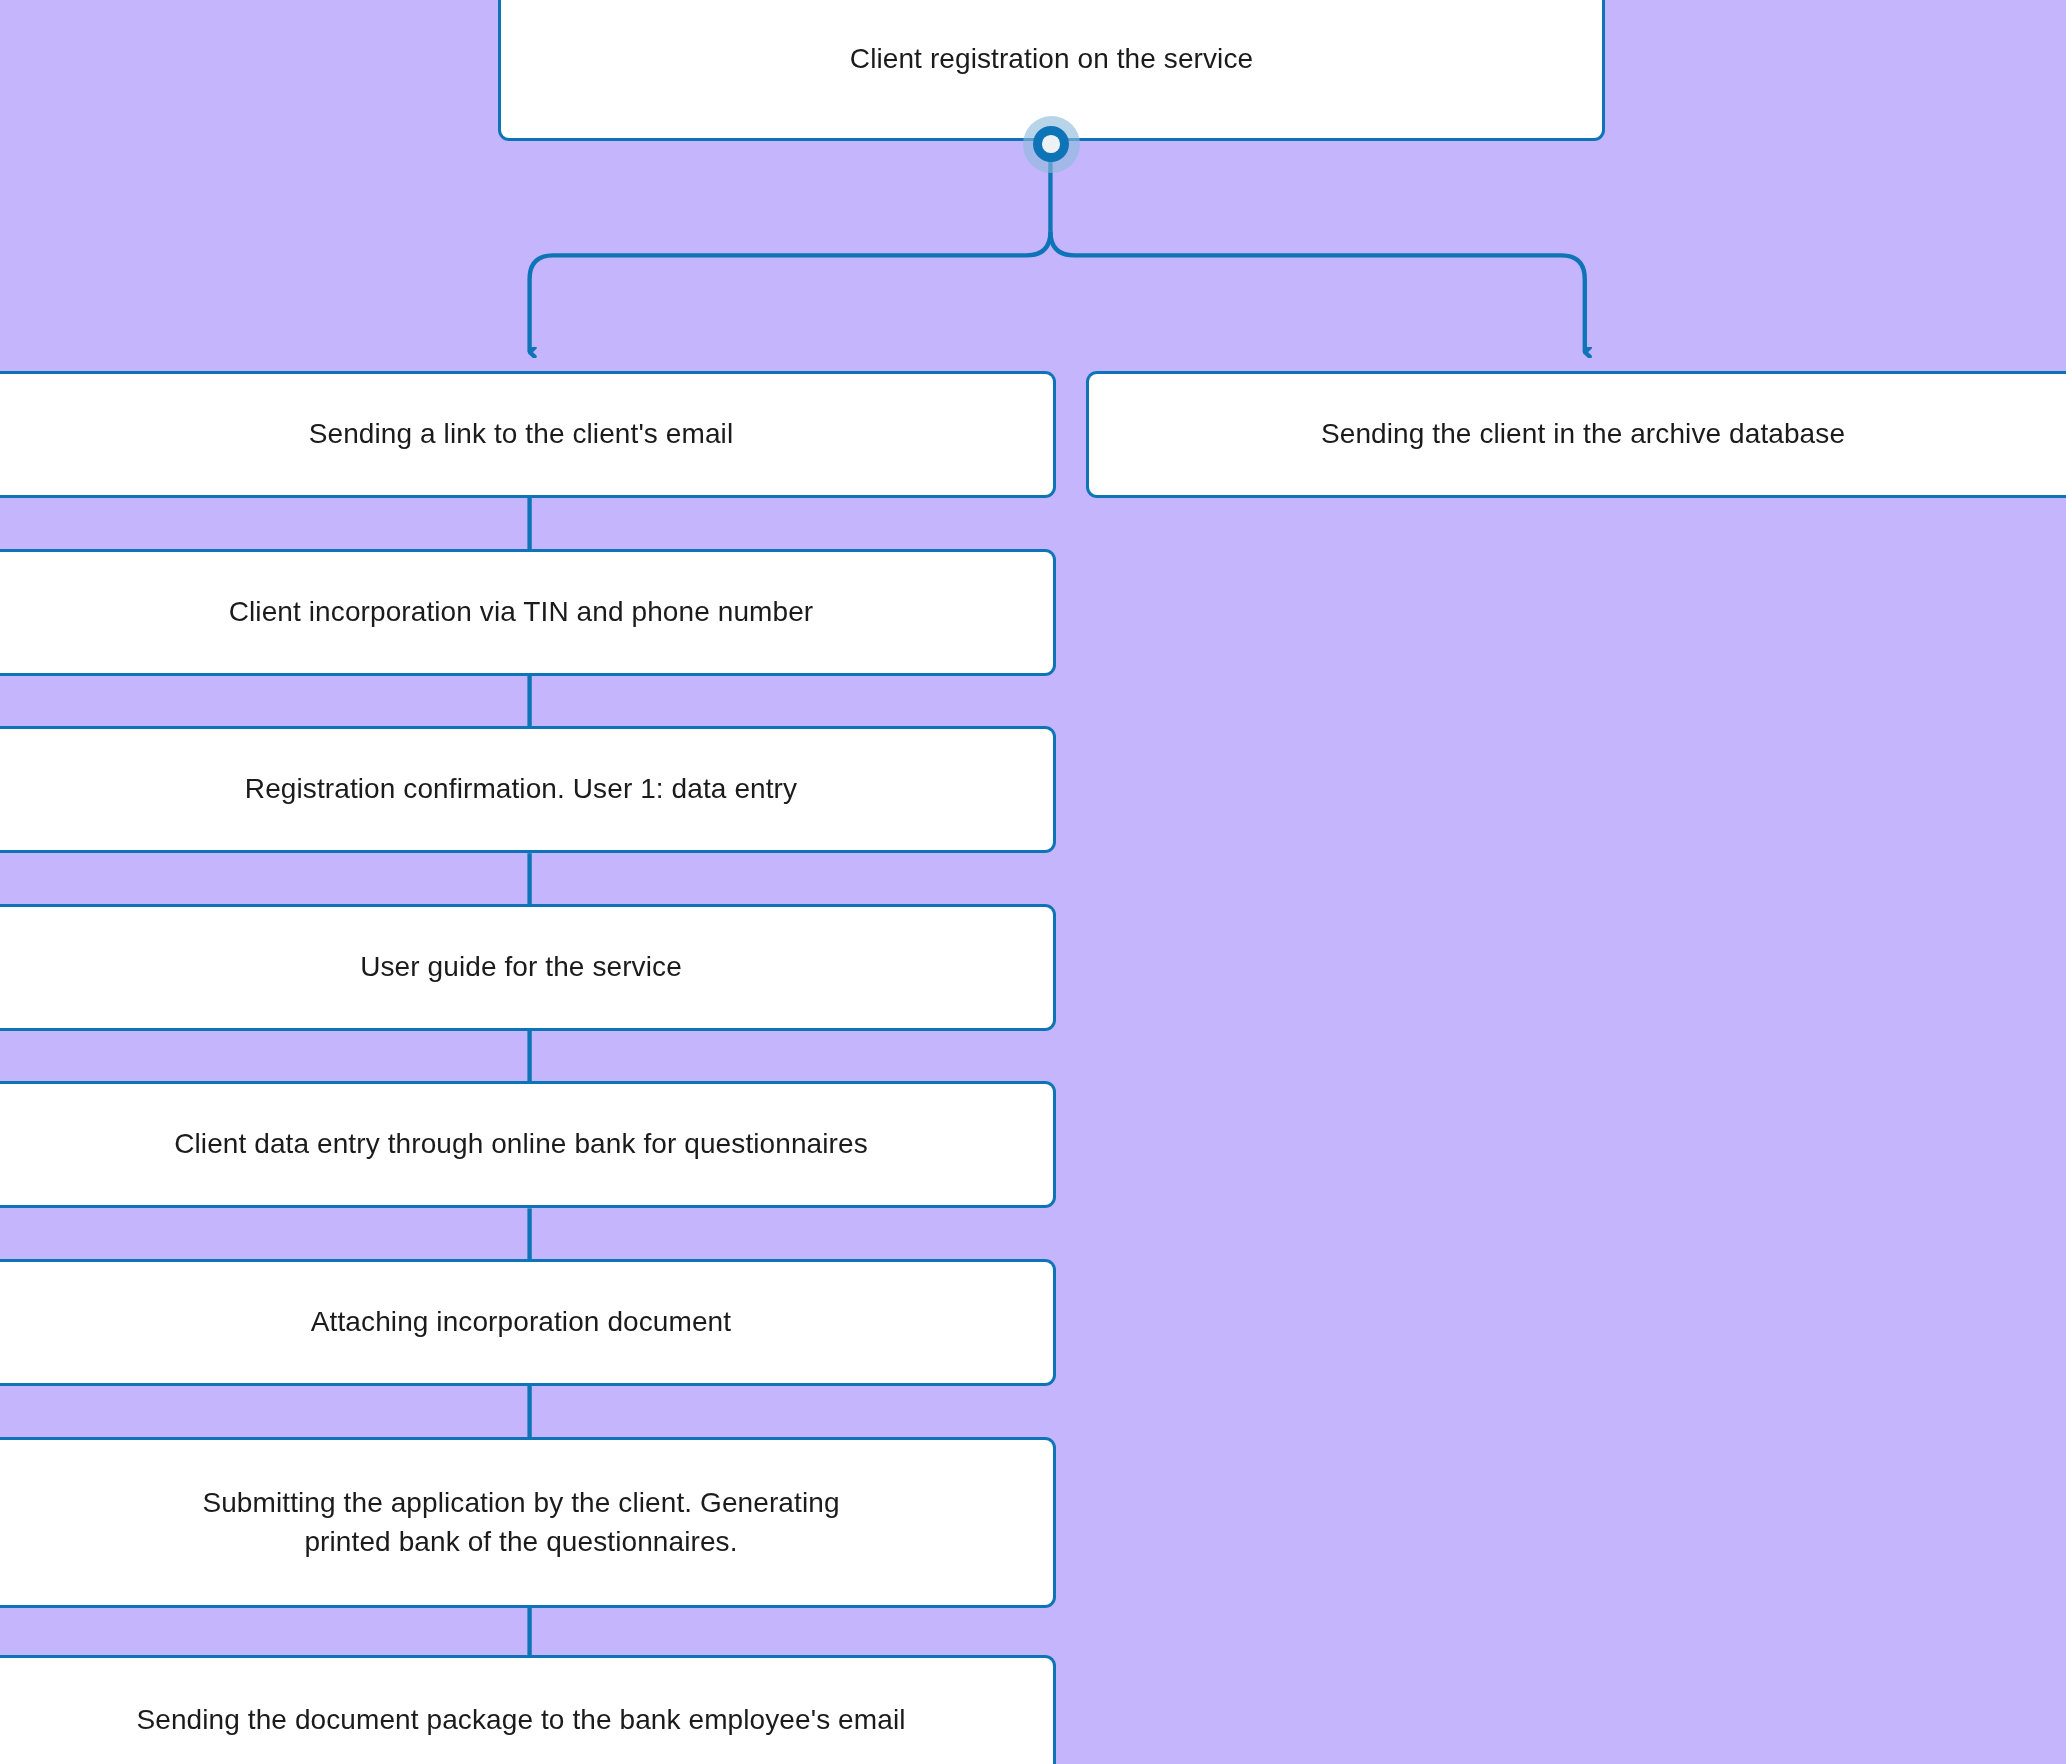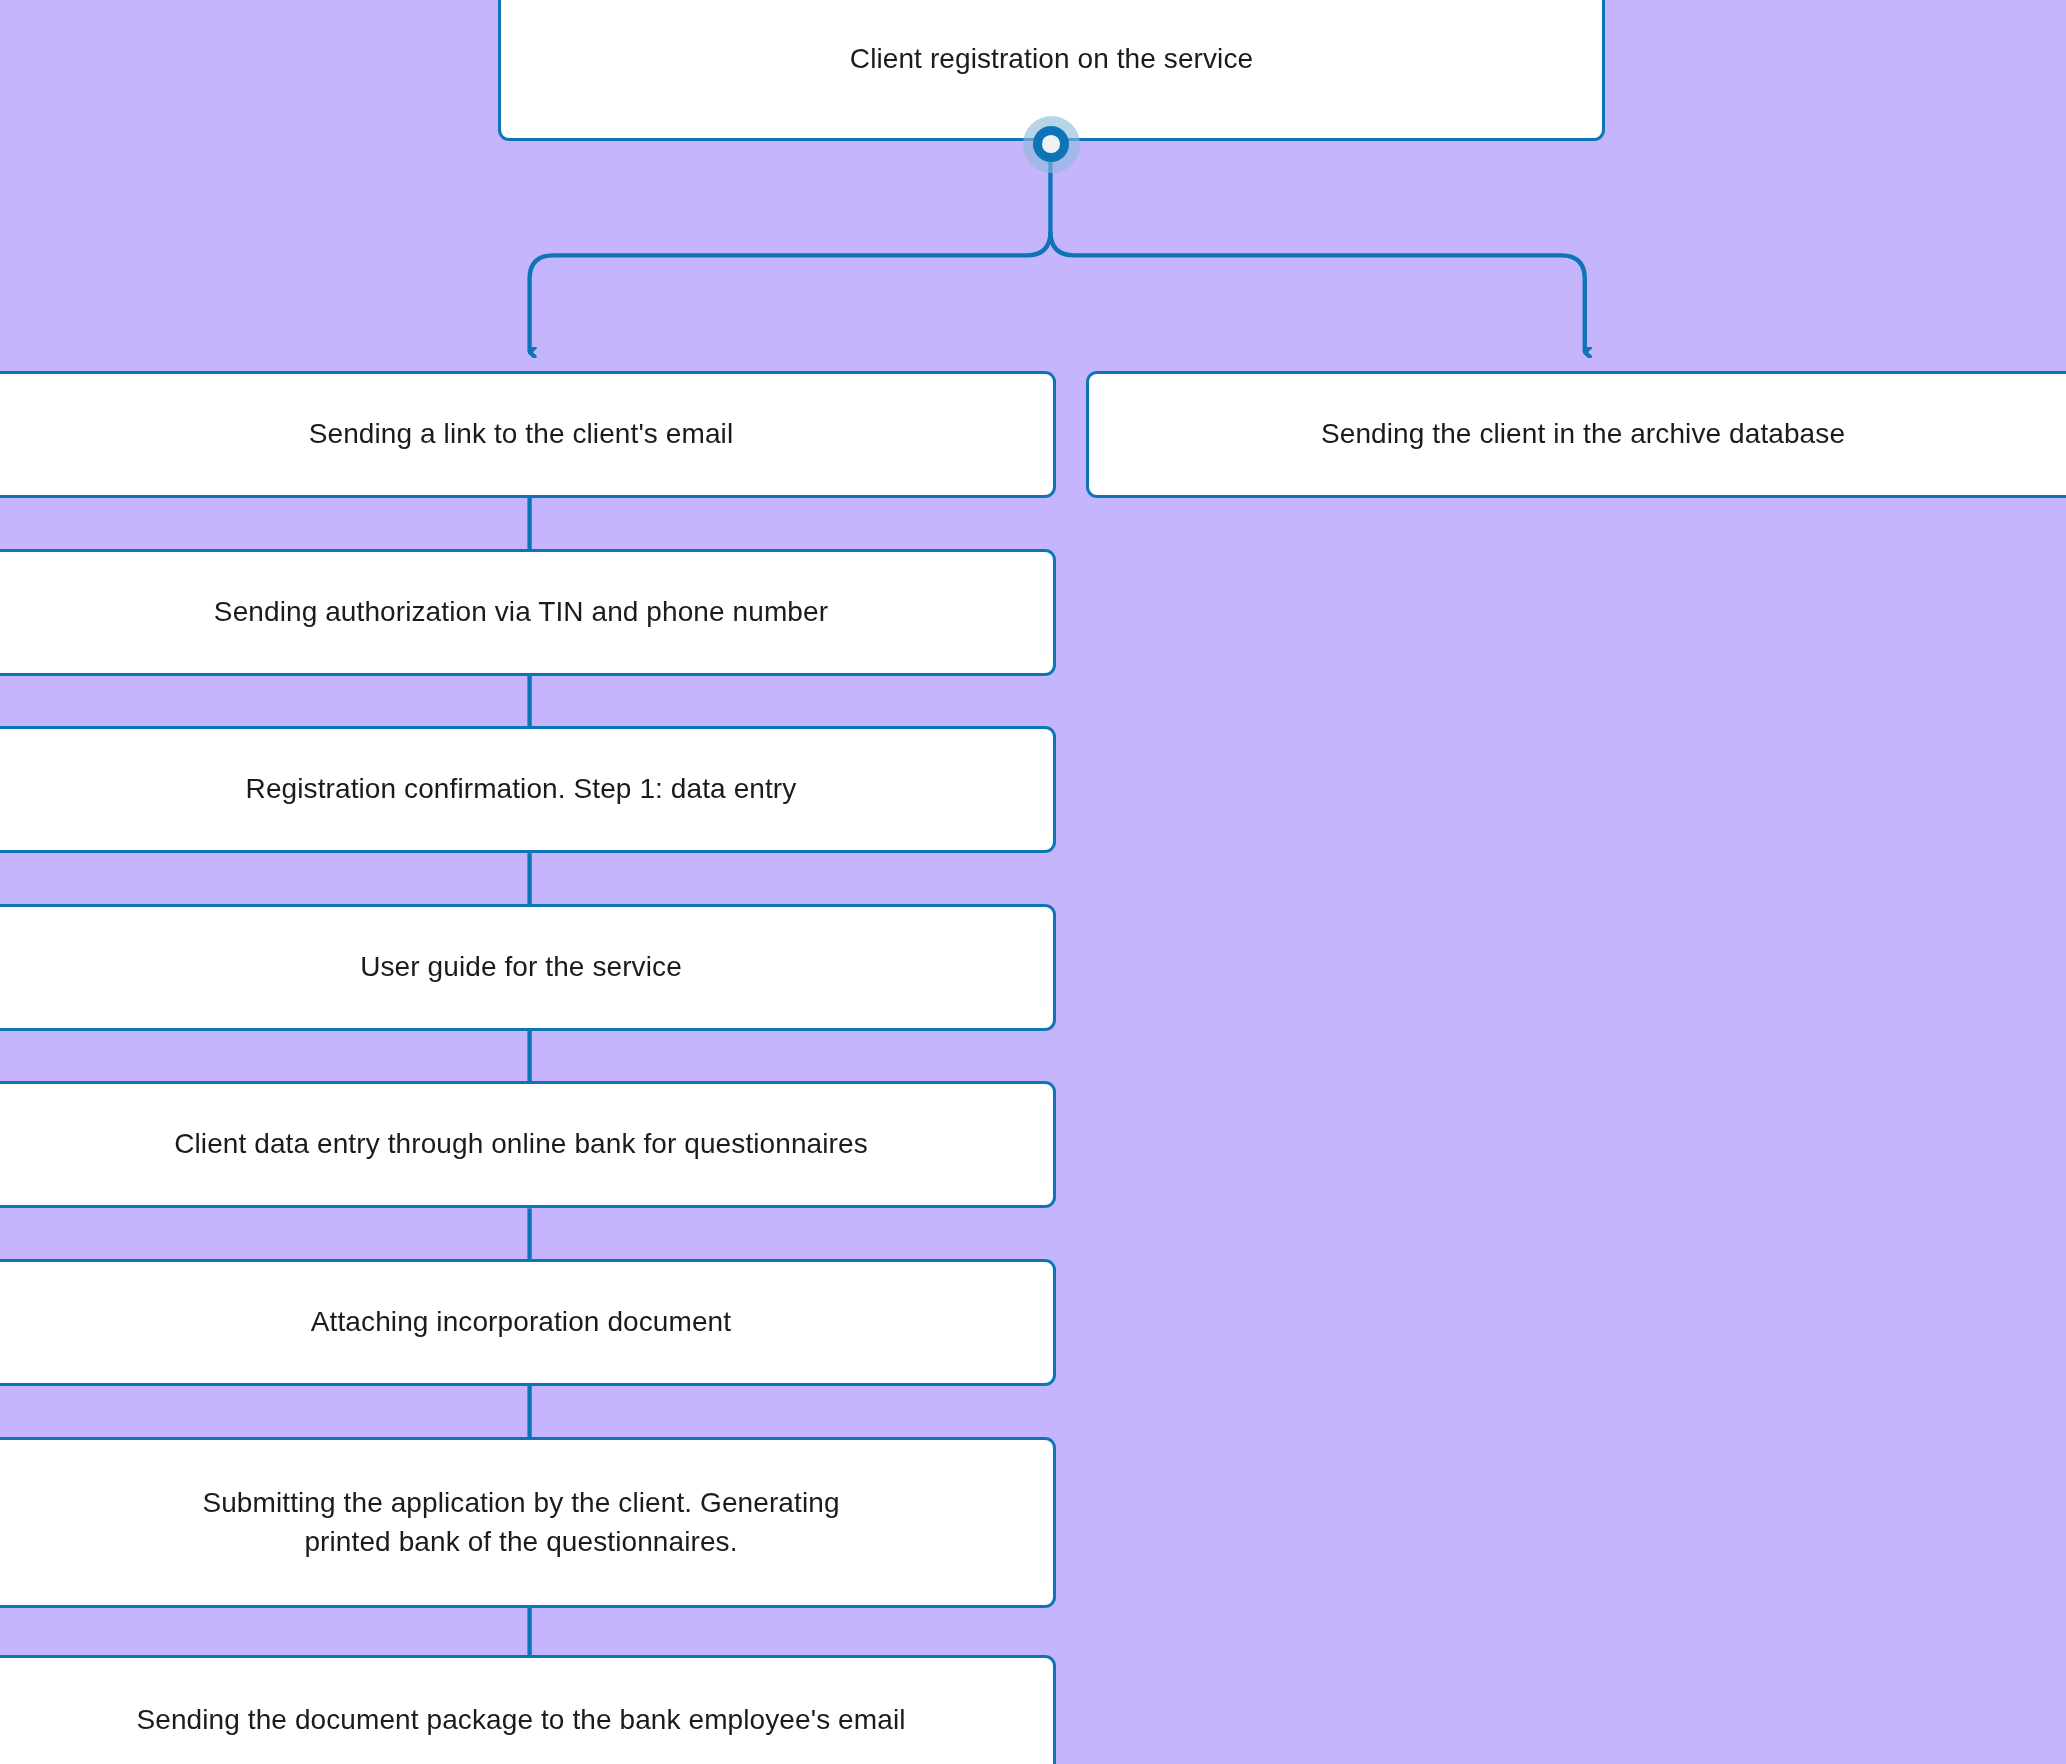--- a/index.html
+++ b/index.html
@@ -140,25 +140,25 @@
 
   <div class="node bleed-left" style="left:-11px; top:371px; width:1067px; height:127px;">
     <span class="label">Sending a link to the client's email</span>
   </div>
 
   <div class="node bleed-right" style="left:1086px; top:371px; width:991px; height:127px;">
     <span class="label">Sending the client in the archive database</span>
   </div>
 
   <div class="node bleed-left" style="left:-11px; top:549px; width:1067px; height:127px;">
-    <span class="label">Sending authorization via TIN and phone number</span>
+    <span class="label">Client incorporation via TIN and phone number</span>
   </div>
 
   <div class="node bleed-left" style="left:-11px; top:726px; width:1067px; height:127px;">
-    <span class="label">Registration confirmation. Step 1: data entry</span>
+    <span class="label">Registration confirmation. User 1: data entry</span>
   </div>
 
   <div class="node bleed-left" style="left:-11px; top:904px; width:1067px; height:127px;">
     <span class="label">User guide for the service</span>
   </div>
 
   <div class="node bleed-left" style="left:-11px; top:1081px; width:1067px; height:127px;">
     <span class="label">Client data entry through online bank for questionnaires</span>
   </div>
 

